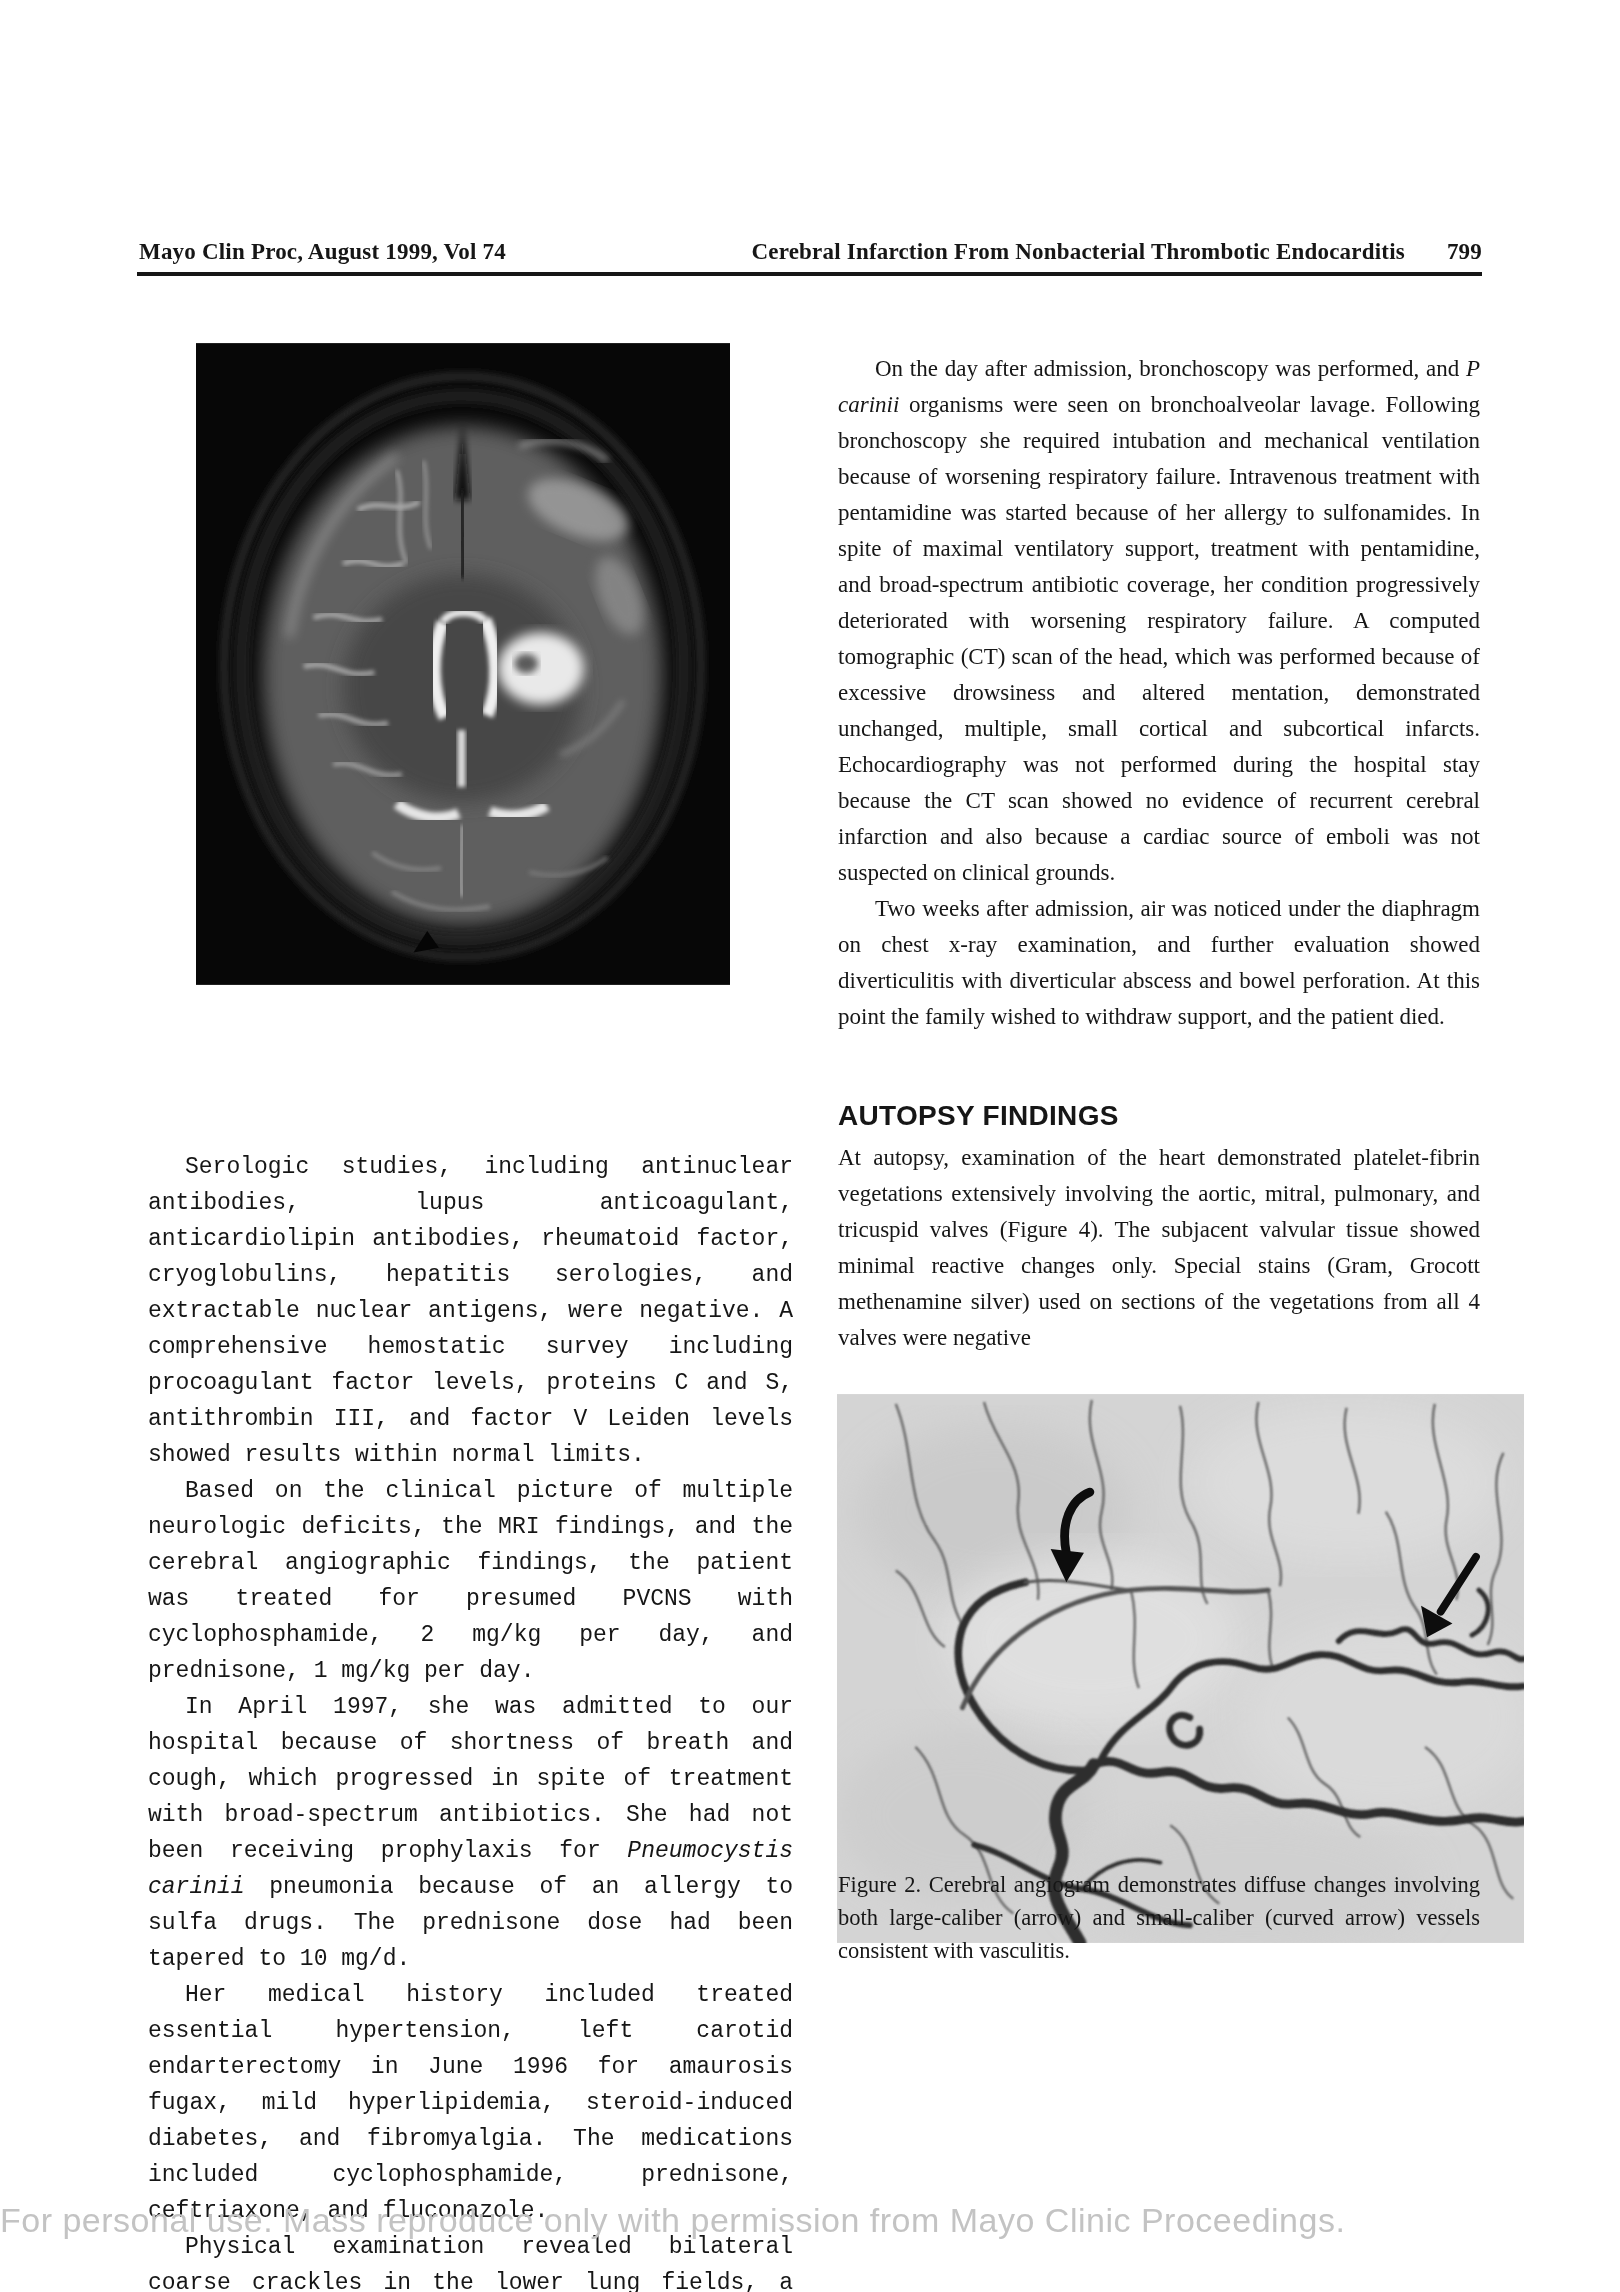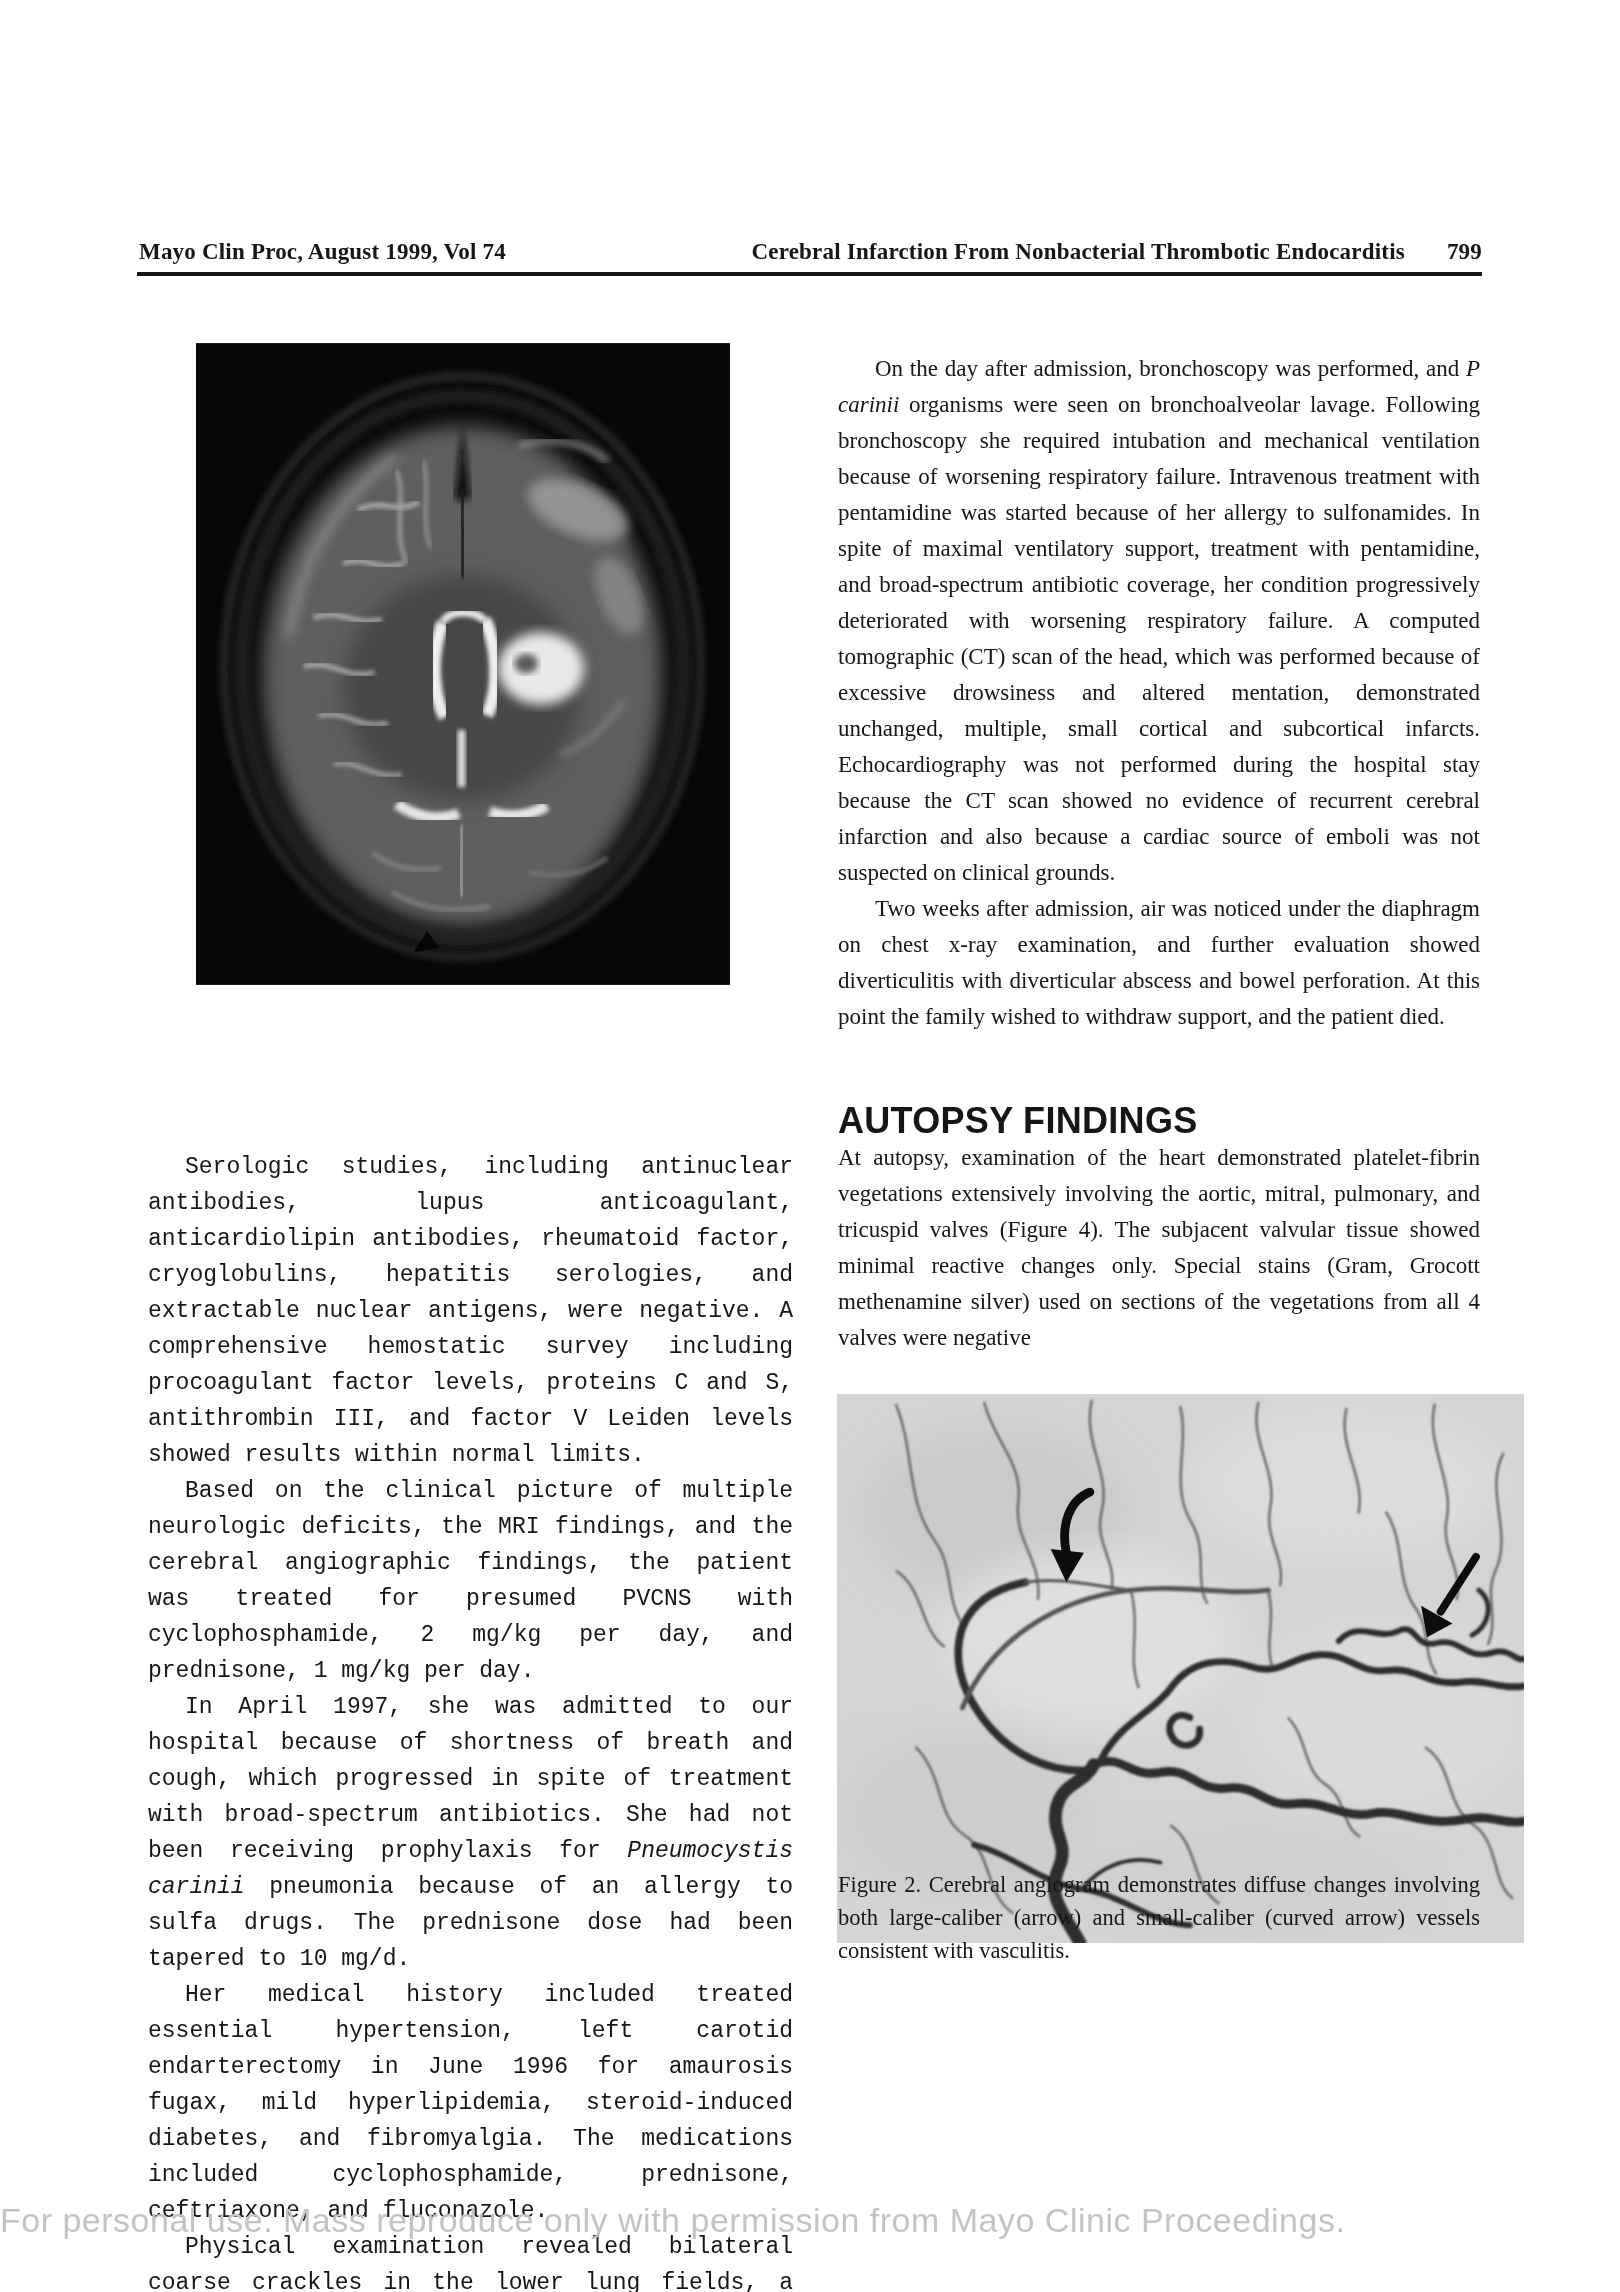--- a/index.html
+++ b/index.html
@@ -36,21 +36,21 @@
   }
   .caption sub{font-size:14.7px;}
   .it{font-style:italic;}
   #fig1{position:absolute;left:196px;top:343px;width:534px;height:642px;}
   #cap1{position:absolute;left:139px;top:1021px;width:645px;}
   #left-body{position:absolute;left:148px;top:1149px;width:645px;font-family:Liberation Mono, monospace;}
   #right-p1{position:absolute;left:838px;top:351px;width:642px;}
   #autopsy-heading{
     position:absolute;left:838px;top:1100px;width:642px;
     font-family:"Liberation Sans", sans-serif;
-    font-weight:bold;font-size:36px;letter-spacing:0.3px;
+    font-weight:bold;font-size:28px;letter-spacing:0.3px;
   }
   #right-p3{position:absolute;left:838px;top:1140px;width:642px;}
   #fig2{position:absolute;left:837px;top:1394px;width:687px;height:549px;}
   #cap2{position:absolute;left:838px;top:1868px;width:642px;}
   #footer{
     position:absolute;left:0;top:2201px;width:1620px;
     text-align:left;
     font-family:"Liberation Sans", sans-serif;
     font-size:34px;color:#c3c3c3;letter-spacing:0.5px;
   }

